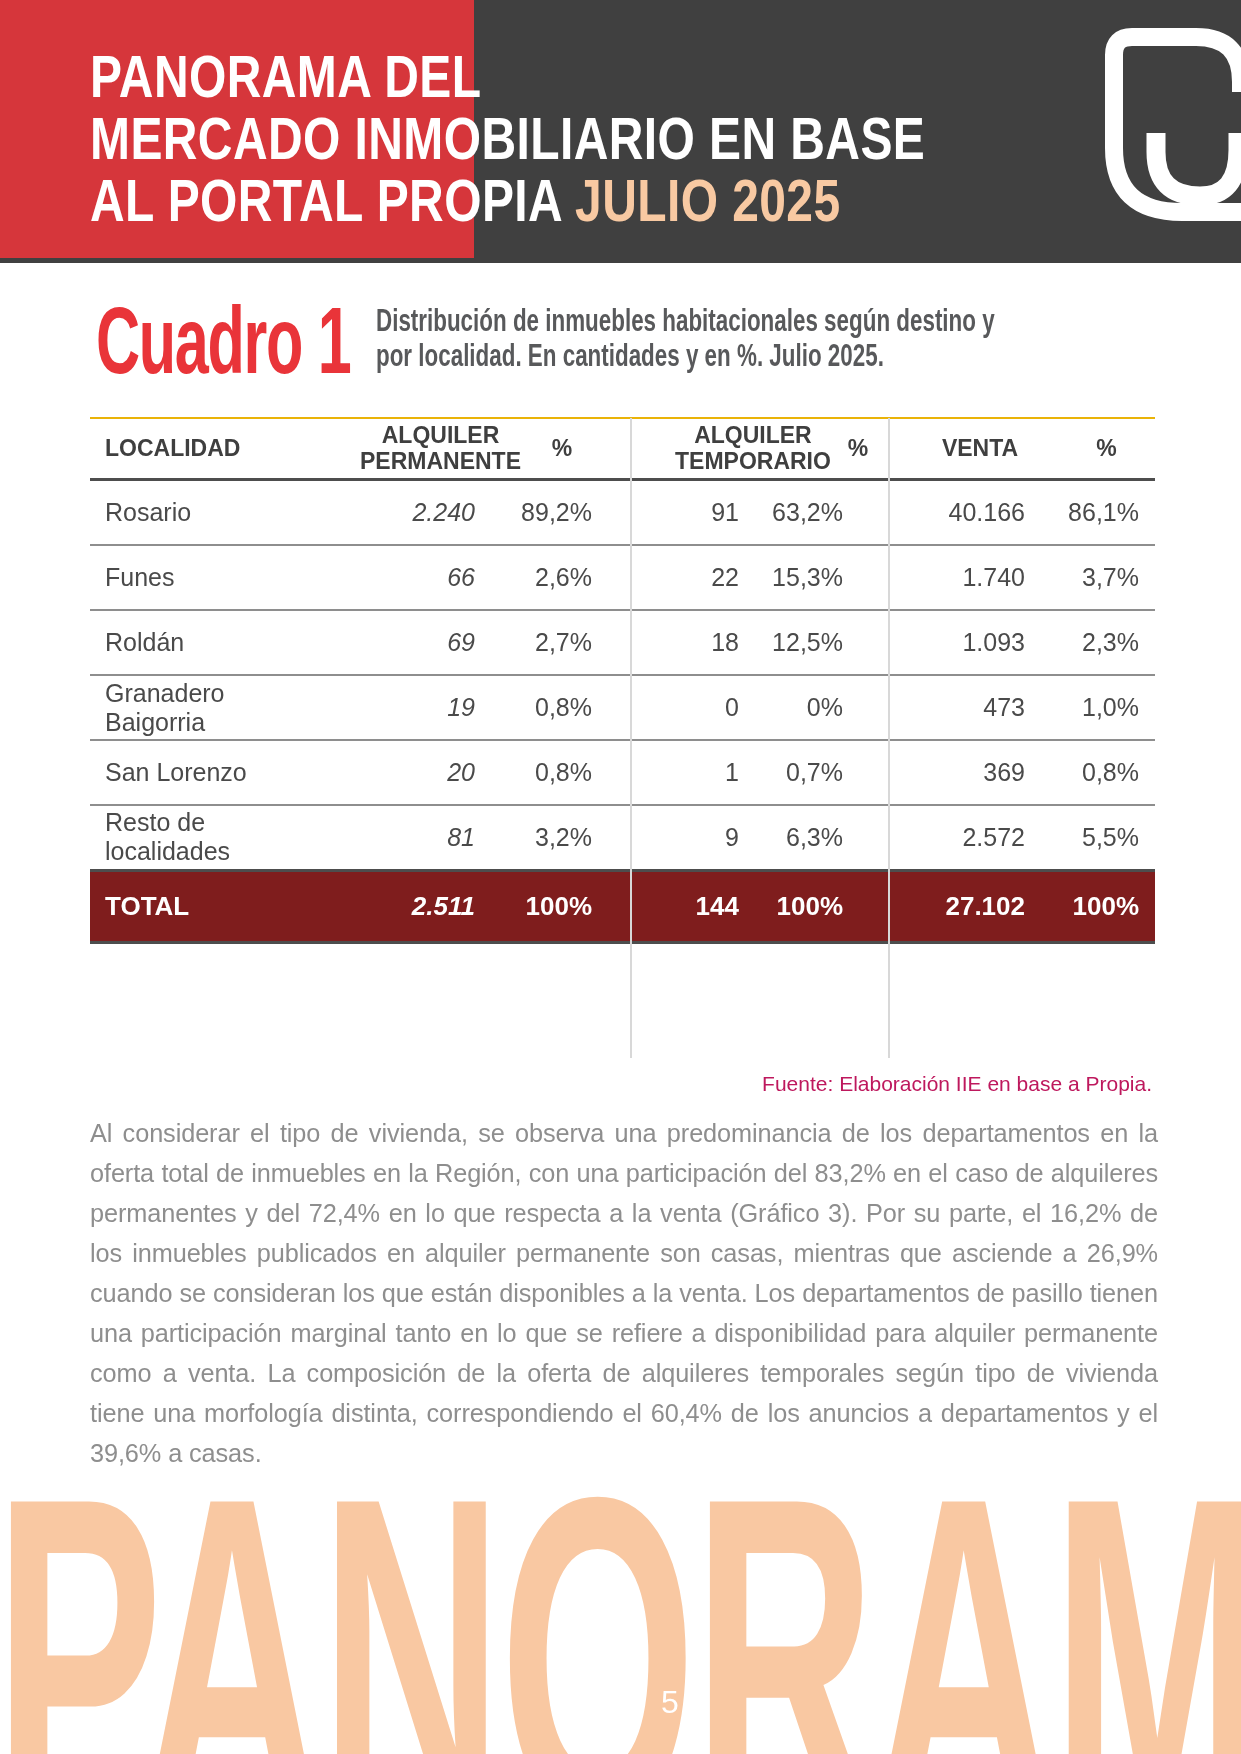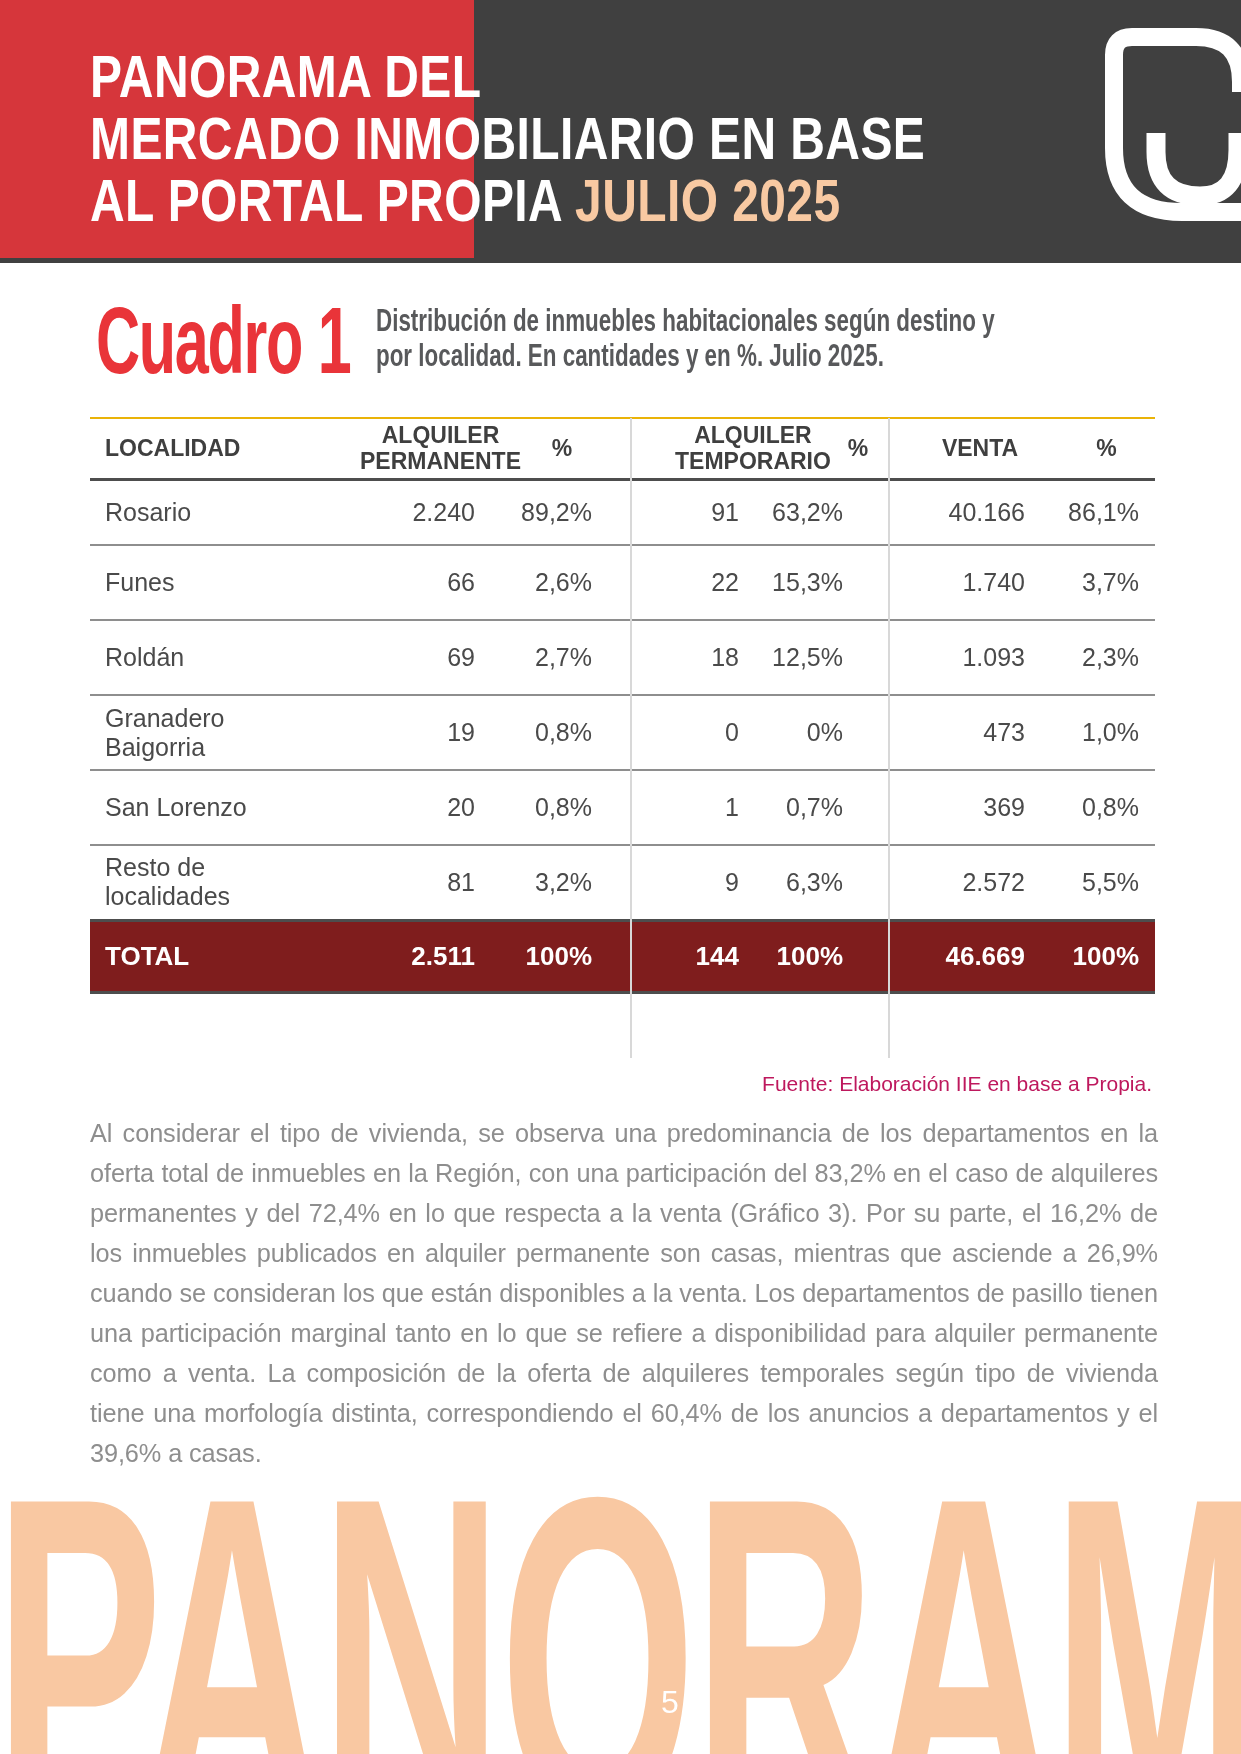--- a/index.html
+++ b/index.html
@@ -52,25 +52,25 @@
     font-size: 23px; font-weight: bold; color: #3F3F3F;
     line-height: 26px; white-space: pre-line; text-align: center;
     height: 61px; vertical-align: middle;
     border-bottom: 3px solid #4D4D4D;
   }
   table.data th.loc { text-align: left; padding-left: 15px; }
   table.data th .nudge { position: relative; display: inline-block; }
   table.data td {
     font-size: 25px; vertical-align: middle; text-align: right;
   }
-  table.data tbody tr { height: 75px; border-bottom: 2px solid #8E8E8E; }
+  table.data tbody tr { height: 65px; border-bottom: 2px solid #8E8E8E; }
   table.data tbody tr:first-child { height: 66px; }
   table.data tbody tr:last-child { border-bottom: none; }
   table.data td.loc { text-align: left; padding-left: 15px; }
-  td.v1  { padding-right: 5px; }
+  td.v1  { padding-right: 5px; font-style: italic; }
   td.p1  { padding-right: 38px; }
   td.v2  { padding-right: 31px; margin-left: 14px; }
   td.p2  { padding-right: 45px; }
   td.v3  { padding-right: 5px; }
   td.p3  { padding-right: 16px; }
   table.data tfoot tr {
     height: 72px; background: #7f1d1d; color: #ffffff;
     border-top: 3px solid #4D4D4D; border-bottom: 3px solid #4D4D4D;
   }
   table.data tfoot td { font-weight: bold; font-size: 26px; color: #ffffff; }
@@ -206,21 +206,21 @@
           <td class="p3">5,5%</td>
         </tr>
       </tbody>
       <tfoot>
         <tr>
           <td class="loc">TOTAL</td>
           <td class="v1">2.511</td>
           <td class="p1">100%</td>
           <td class="v2">144</td>
           <td class="p2">100%</td>
-          <td class="v3">46.669</td>
+          <td class="v3">27.102</td>
           <td class="p3">100%</td>
         </tr>
       </tfoot>
     </table>
   </div>
   <div class="vdiv d1"></div>
   <div class="vdiv d2"></div>
 
   <div class="source-note">Fuente: Elaboración IIE en base a Propia.</div>
 

